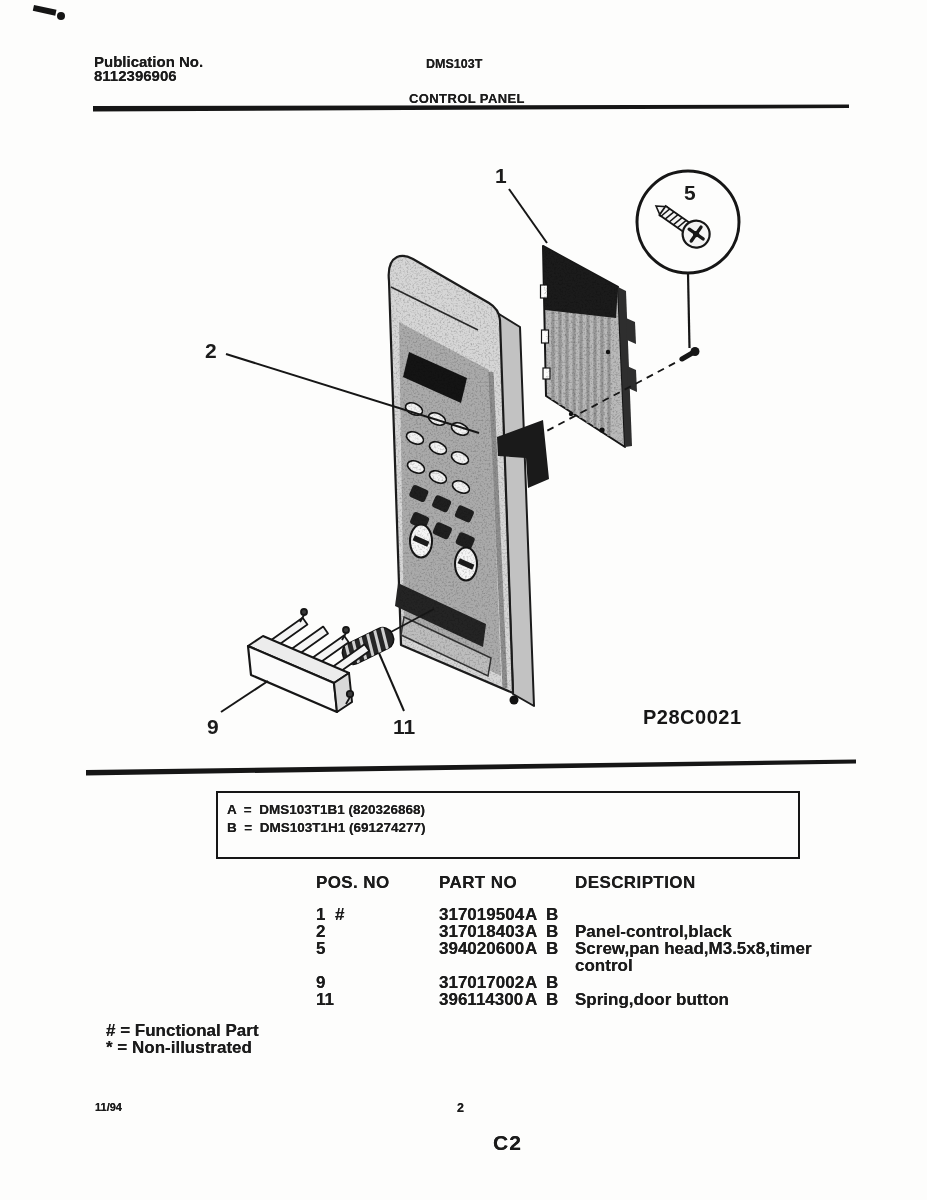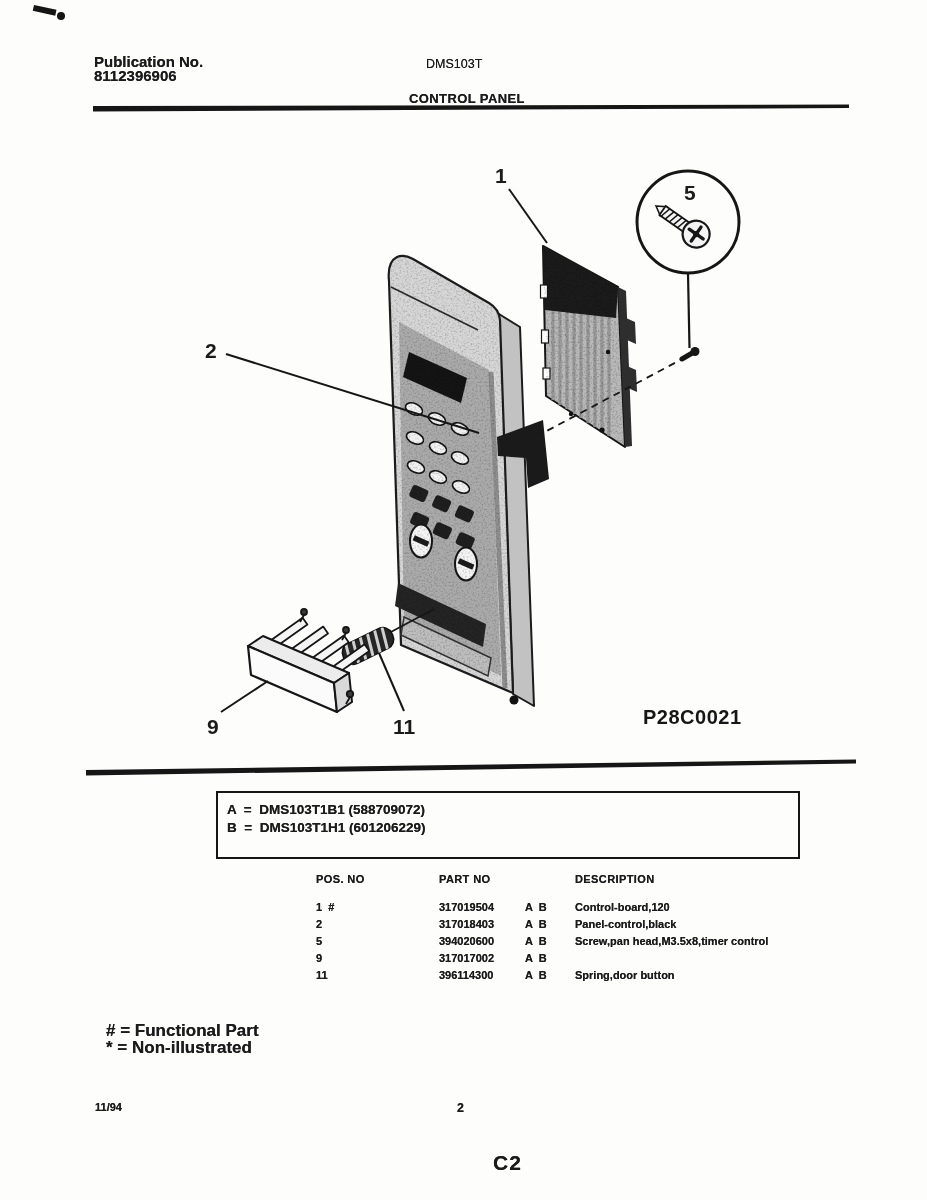--- a/index.html
+++ b/index.html
@@ -5,40 +5,40 @@
   html,body{margin:0;padding:0;background:#ffffff;}
   .page{
     position:relative;width:927px;height:1200px;background:#fdfdfc;
     font-family:"Liberation Sans",sans-serif;color:#1b1b1b;overflow:hidden;
   }
   .abs{position:absolute;}
   .ink{text-shadow:0 0 .6px rgba(20,20,20,.85);}
   .pre{white-space:pre;}
 
   .pub{left:94px;top:55px;font-size:15px;font-weight:700;line-height:13.5px;}
-  .model-no{left:426px;top:57px;font-size:12.5px;font-weight:400;}
+  .model-no{left:426px;top:57px;font-size:12.5px;font-weight:700;}
   .section-title{left:409px;top:91px;font-size:13px;font-weight:700;letter-spacing:.4px;}
 
   .diagram-svg{left:0;top:0;width:927px;height:1200px;}
 
   .model-box{
     left:216px;top:791px;width:584px;height:68px;border:2.5px solid #161616;
     box-sizing:border-box;padding:8px 0 0 9px;font-size:13.5px;font-weight:700;line-height:17.5px;
   }
 
-  .parts-table{left:316px;top:873px;width:540px;font-size:11px;font-weight:700;}
+  .parts-table{left:316px;top:873px;width:540px;font-size:17px;font-weight:700;}
   .pt-head{display:grid;grid-template-columns:123px 86px 50px auto;margin-bottom:14px;letter-spacing:.4px;}
   .pt-rows{line-height:16.9px;}
   .pt-row{display:grid;grid-template-columns:123px 86px 50px auto;}
 
   .legend{left:106px;top:1023px;font-size:17px;font-weight:700;line-height:16.5px;}
 
   .f-date{left:95px;top:1101px;font-size:11px;font-weight:700;}
   .f-page{left:457px;top:1101px;font-size:12.5px;font-weight:700;}
-  .f-doc{left:493px;top:1131px;font-size:21px;font-weight:700;letter-spacing:1px;margin-top:20px;}
+  .f-doc{left:493px;top:1131px;font-size:21px;font-weight:700;letter-spacing:1px;}
 
   svg text{font-family:"Liberation Sans",sans-serif;}
   .callout{font-size:21px;font-weight:600;fill:#1b1b1b;}
   .figcode{font-size:20px;font-weight:700;fill:#161616;letter-spacing:.5px;}
   .detail5{font-size:21px;font-weight:600;fill:#1b1b1b;}
 </style>
 </head>
 <body>
 
 <div class="page">
@@ -219,37 +219,36 @@
   </svg>
 
   <div class="abs pub ink">
     <div>Publication No.</div>
     <div>8112396906</div>
   </div>
   <div class="abs model-no ink">DMS103T</div>
   <div class="abs section-title ink">CONTROL PANEL</div>
 
   <div class="abs model-box ink">
-    <div class="pre">A  =  DMS103T1B1 (588709072)</div>
-    <div class="pre">B  =  DMS103T1H1 (601206229)</div>
+    <div class="pre">A  =  DMS103T1B1 (820326868)</div>
+    <div class="pre">B  =  DMS103T1H1 (691274277)</div>
   </div>
 
   <div class="abs parts-table ink">
     <div class="pt-head">
       <div>POS. NO</div>
       <div>PART NO</div>
       <div></div>
       <div>DESCRIPTION</div>
     </div>
     <div class="pt-rows">
       <div class="pt-row">
         <div class="pre">1  #</div>
         <div>317019504</div>
         <div class="pre">A  B</div>
-        <div>Control-board,120</div>
       </div>
       <div class="pt-row">
         <div class="pre">2</div>
         <div>317018403</div>
         <div class="pre">A  B</div>
         <div>Panel-control,black</div>
       </div>
       <div class="pt-row">
         <div class="pre">5</div>
         <div>394020600</div>

